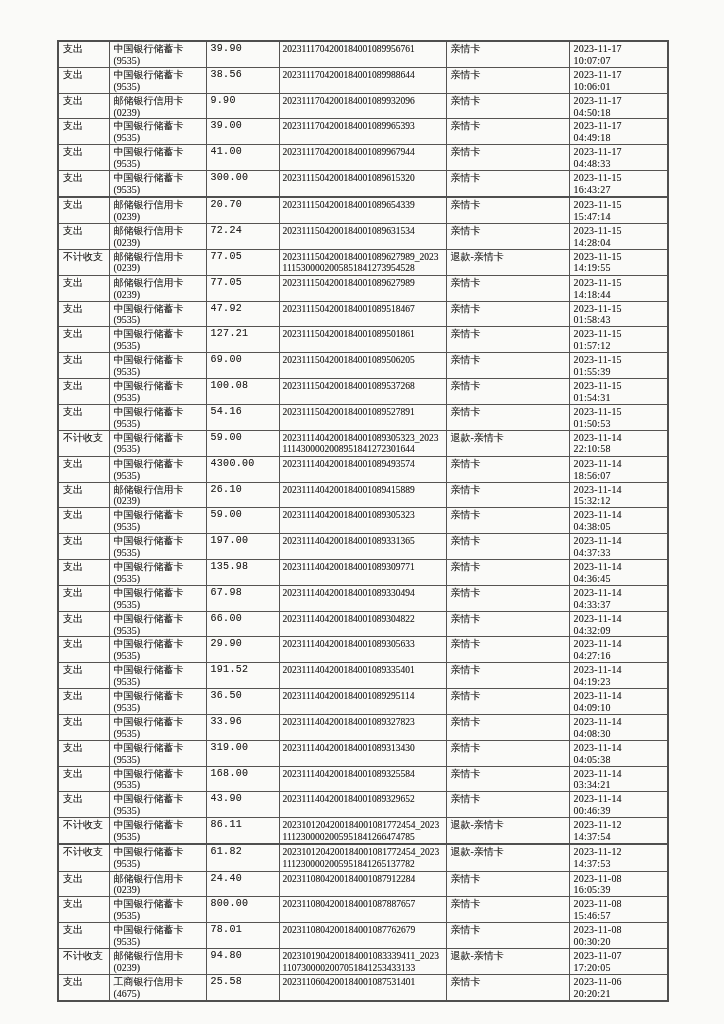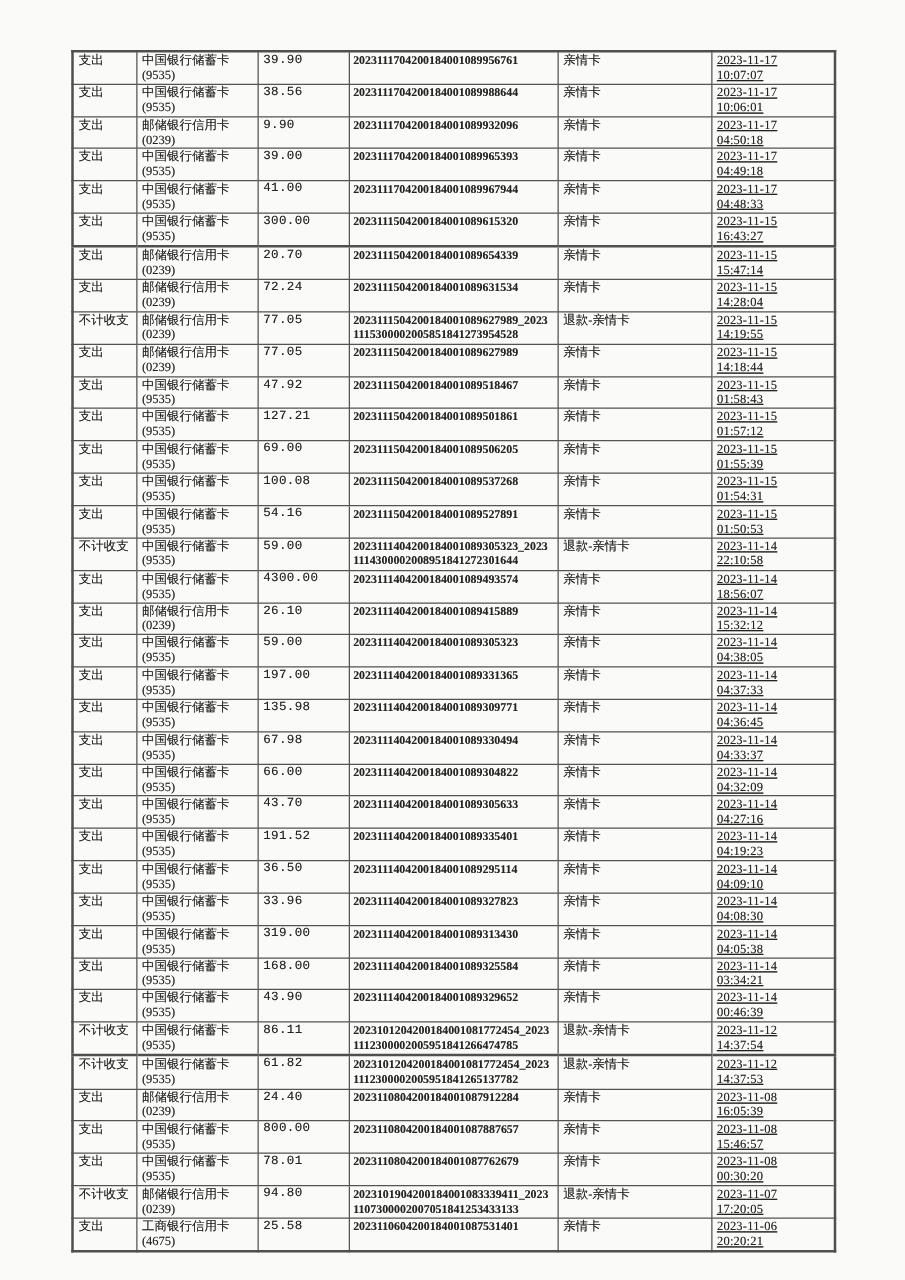--- a/index.html
+++ b/index.html
@@ -42,24 +42,23 @@
     text-shadow: 0 0 0.5px rgba(40,40,40,0.45);
   }
   tr.thick-top td {
     border-top: 2.5px solid #4f4f4f;
   }
   td.cell-txn {
     font-size: 9.5px;
     padding: 2px 3px 0 3px;
     word-break: break-all;
     line-height: 11.6px;
-    font-weight: bold;
   }
   td.cell-amount { letter-spacing: 0.3px; font-family: Liberation Mono, monospace; }
-  td.cell-date { letter-spacing: 0.2px; text-decoration: underline; }
+  td.cell-date { letter-spacing: 0.2px; }
 </style>
 </head>
 <body>
 
 <div class="sheet">
   <table class="txn-table">
     <colgroup>
       <col class="c-type">
       <col class="c-card">
       <col class="c-amount">
@@ -412,21 +411,21 @@
       <div>04:32:09</div>
     </td>
   </tr>
 
   <tr class="data-row">
     <td class="cell-type">支出</td>
     <td class="cell-card">
       <div>中国银行储蓄卡</div>
       <div>(9535)</div>
     </td>
-    <td class="cell-amount">43.70</td>
+    <td class="cell-amount">29.90</td>
     <td class="cell-txn">2023111404200184001089305633</td>
     <td class="cell-tag">亲情卡</td>
     <td class="cell-date">
       <div>2023-11-14</div>
       <div>04:27:16</div>
     </td>
   </tr>
 
   <tr class="data-row">
     <td class="cell-type">支出</td>

